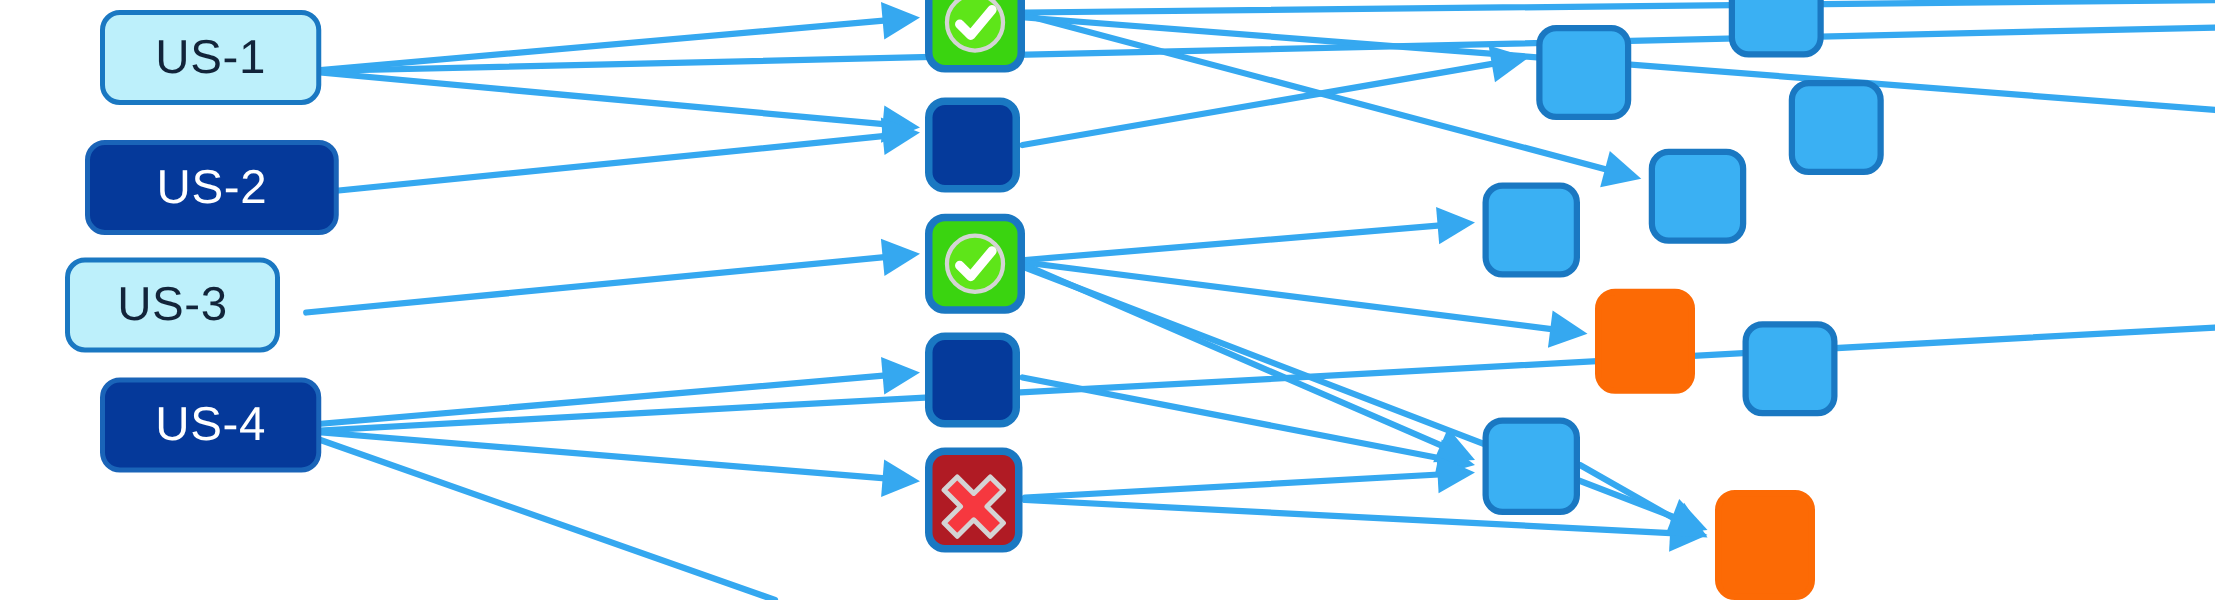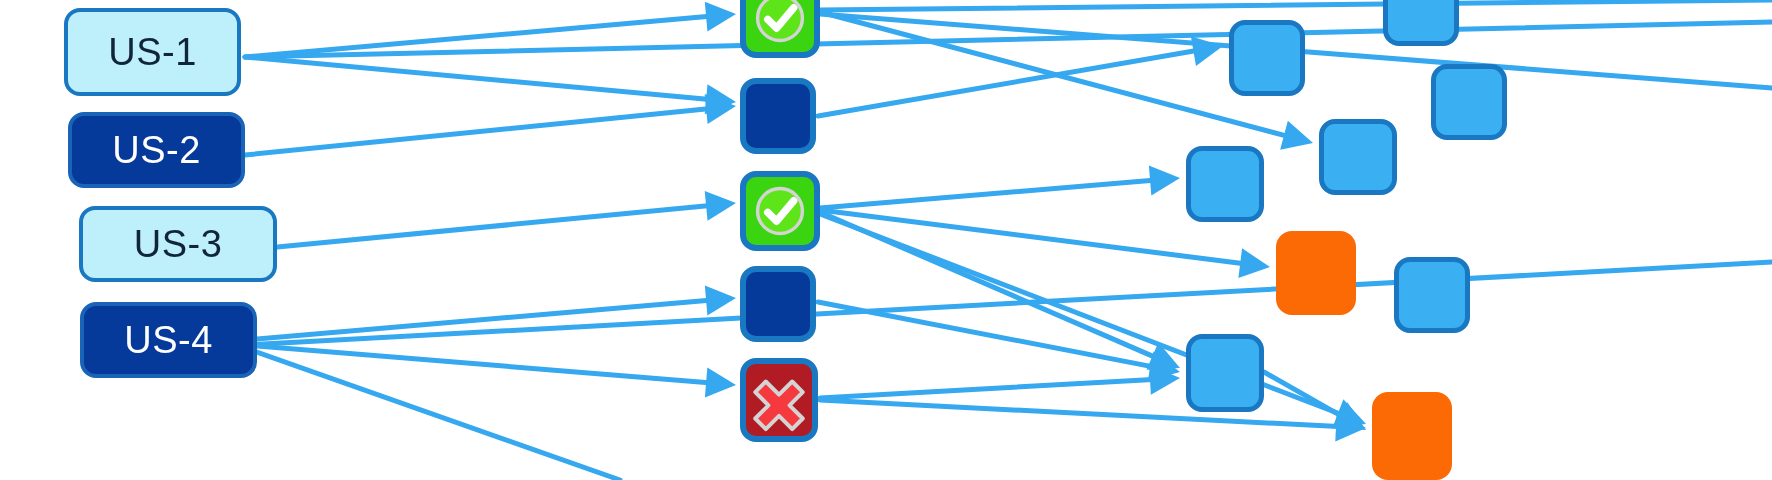--- a/index.html
+++ b/index.html
@@ -82,27 +82,27 @@
       <line x1="818" y1="302" x2="1162.327375354499" y2="368.58264164313516" stroke="#35a8f0" stroke-width="5" stroke-linecap="round"></line>
       <polygon points="1180,372 1147.6978269601111,381.0315899431427 1153.3934242215526,351.57721553397454" fill="#35a8f0"></polygon>
       <line x1="820" y1="398" x2="1162.0277136423026" y2="378.9984603532054" stroke="#35a8f0" stroke-width="5" stroke-linecap="round"></line>
       <polygon points="1180,378 1150.8782396981755,394.6410058867569 1149.2141391094997,364.6871952905945" fill="#35a8f0"></polygon>
       <line x1="820" y1="400" x2="1348.0236220574216" y2="427.0781344644831" stroke="#35a8f0" stroke-width="5" stroke-linecap="round"></line>
       <polygon points="1366,428 1335.271148816105,441.44387239295406 1336.8075913752998,411.4832424886564" fill="#35a8f0"></polygon>
       <line x1="1264" y1="372" x2="1350.3527778592968" y2="421.102559959208" stroke="#35a8f0" stroke-width="5" stroke-linecap="round"></line>
       <polygon points="1366,430 1332.5067630648348,428.21028504926596 1347.335829799488,402.13158148142736" fill="#35a8f0"></polygon>
     </svg>
 
-  <div class="node story light" style="left:64px;top:8px;width:177px;height:88px;">
+  <div class="node story light" style="left:80px;top:8px;width:177px;height:76px;">
     <div class="rrect">US-1</div>
   </div>
-  <div class="node story dark" style="left:68px;top:112px;width:177px;height:76px;">
+  <div class="node story dark" style="left:68px;top:112px;width:203px;height:76px;">
     <div class="rrect">US-2</div>
   </div>
-  <div class="node story light" style="left:79px;top:206px;width:198px;height:76px;">
+  <div class="node story light" style="left:52px;top:206px;width:172px;height:76px;">
     <div class="rrect">US-3</div>
   </div>
   <div class="node story dark" style="left:80px;top:302px;width:177px;height:76px;">
     <div class="rrect">US-4</div>
   </div>
 
   <div class="node tile green" style="left:740px;top:-22px;width:80px;height:80px;">
     <div class="rrect">
       <svg class="glyph" viewBox="0 0 100 100">
         <circle cx="50" cy="50" r="33" fill="#5ee519" stroke="#d4d4d4" stroke-width="5"></circle>

